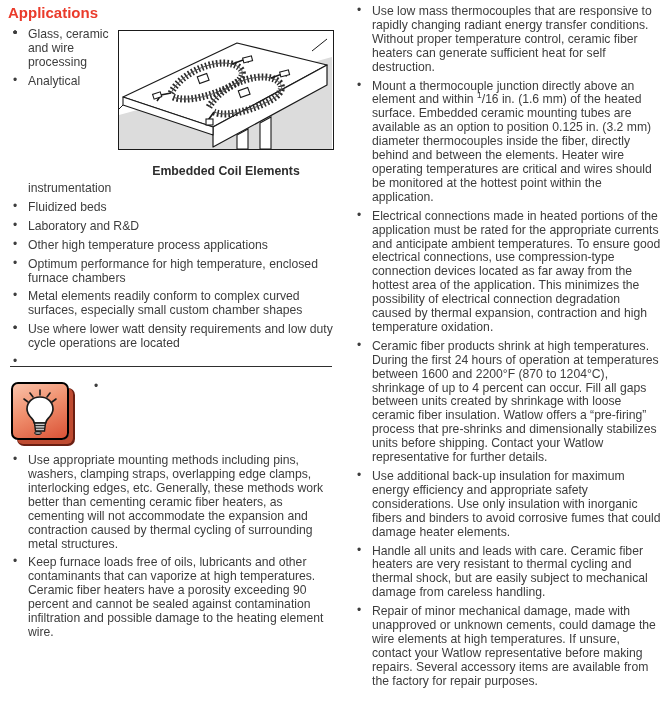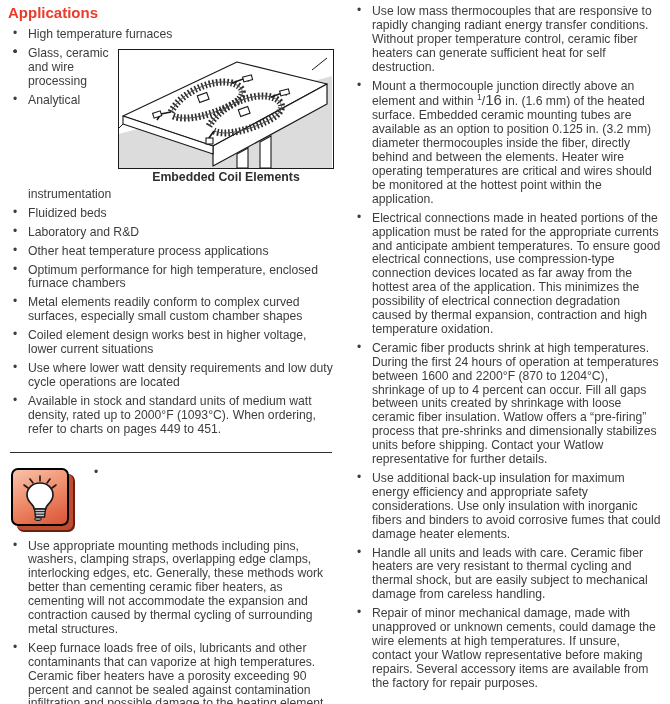--- a/index.html
+++ b/index.html
@@ -9,25 +9,25 @@
     -webkit-font-smoothing:antialiased;
   }
   .col{position:absolute;top:4px;}
   .col-left{left:8px;width:326px;}
   .col-right{left:352px;top:5px;width:309px;}
   h1.apps{color:#ea3b2b;font-size:15px;line-height:17px;font-weight:bold;margin:0 0 7px 0;}
   .li{position:relative;padding-left:20px;margin:0 0 5px 0;font-size:12.2px;line-height:13.9px;}
   .li .bullet{position:absolute;left:5px;top:-1px;font-size:12px;}
   .li .b{font-weight:bold;}
   .frac sup{font-size:8.5px;vertical-align:super;line-height:0;}
-  .frac .den{font-size:15px;}
+  .frac .den{font-size:12px;}
   
   .figure{float:right;width:216px;margin:2px 0 4px 8px;}
   .figbox{border:1.3px solid #1a1a1a;background:#fff;height:118px;overflow:hidden;}
-  .figcaption{text-align:center;font-weight:bold;font-size:12.3px;margin-top:1px;color:#2e2e2e;}
+  .figcaption{text-align:center;font-weight:bold;font-size:12.3px;margin-top:14px;color:#2e2e2e;}
   .divider{border:0;border-top:1.5px solid #2e2e2e;margin:10px 2px 13px 2px;clear:both;}
   
   .tip{position:relative;min-height:70px;margin:0 0 4px 0;}
   .tip-badge{
     position:absolute;left:3px;top:2px;width:54px;height:54px;
     border:2px solid #000;border-radius:7px;
     background:linear-gradient(155deg,#f9c3ab 0%,#f0906e 45%,#da5236 100%);
     box-shadow:5px 5px 0 -1px #bf4b31, 6px 6px 0 0 #6b1f12;
   }
   .tip-badge svg{display:block;margin:5px auto 0 auto;}
@@ -37,21 +37,21 @@
 </style>
 </head>
 <body>
 
 <div class="page">
 
   <div class="col col-left">
     <h1 class="apps">Applications</h1>
 
     <div>
-        <div class="li"><span class="bullet">•</span><span><span>High temperature furnaces</span></span></div>
+        <div class="li"><span class="bullet">•</span></div>
         <div class="li"><span class="bullet">•</span></div>
         <div class="li"><span class="bullet">•</span></div>
       </div>
 
     <div class="figure">
       <div class="figbox">
         <svg width="213" height="118" viewBox="0 0 213 118">
           <rect x="0" y="0" width="213" height="118" fill="#ffffff"></rect>
 
           <polygon points="0,84 213,26 213,118 0,118" fill="#dcdcdc"></polygon>
@@ -88,28 +88,28 @@
         </svg>
       </div>
       <div class="figcaption">Embedded Coil Elements</div>
     </div>
 
     <div>
         <div class="li"><span class="bullet">•</span><span><span>Glass, ceramic and wire processing</span></span></div>
         <div class="li"><span class="bullet">•</span><span><span>Analytical instrumentation</span></span></div>
         <div class="li"><span class="bullet">•</span><span><span>Fluidized beds</span></span></div>
         <div class="li"><span class="bullet">•</span><span><span>Laboratory and R&amp;D</span></span></div>
-        <div class="li"><span class="bullet">•</span><span><span>Other heat temperature process applications</span></span></div>
+        <div class="li"><span class="bullet">•</span><span><span>Other high temperature process applications</span></span></div>
       </div>
     <div>
         <div class="li"><span class="bullet">•</span><span><span>Optimum performance for high temperature, enclosed furnace chambers</span></span></div>
         <div class="li"><span class="bullet">•</span><span><span>Metal elements readily conform to complex curved surfaces, especially small custom chamber shapes</span></span></div>
-        <div class="li"><span class="bullet">•</span><span><span>Coiled element design works best in higher voltage, lower current situations</span></span></div>
+        <div class="li"><span class="bullet">•</span></div>
         <div class="li"><span class="bullet">•</span><span><span>Use where lower watt density requirements and low duty cycle operations are located</span></span></div>
-        <div class="li"><span class="bullet">•</span><span><span>Available in stock and standard units of medium watt density, rated up to 2000°F (1093°C). When ordering, refer to charts on pages 449 to 451.</span></span></div>
+        <div class="li"><span class="bullet">•</span></div>
       </div>
 
     <div class="clear"></div>
     <hr class="divider">
 
     <div class="tip">
       <div class="tip-badge">
         <svg width="44" height="46" viewBox="0 0 44 46">
 
           <g stroke="#1a1a1a" stroke-width="1.6" stroke-linecap="round">

